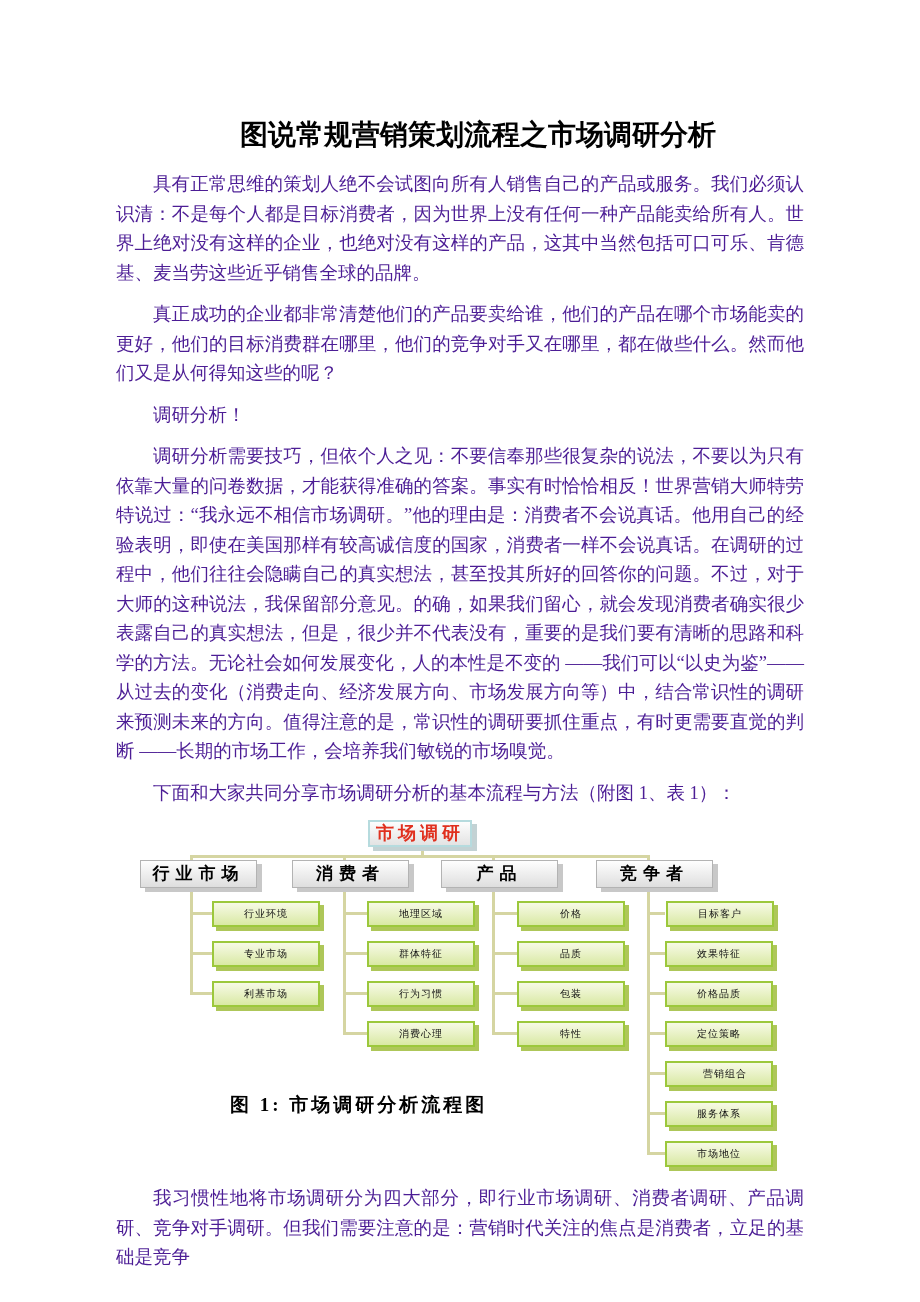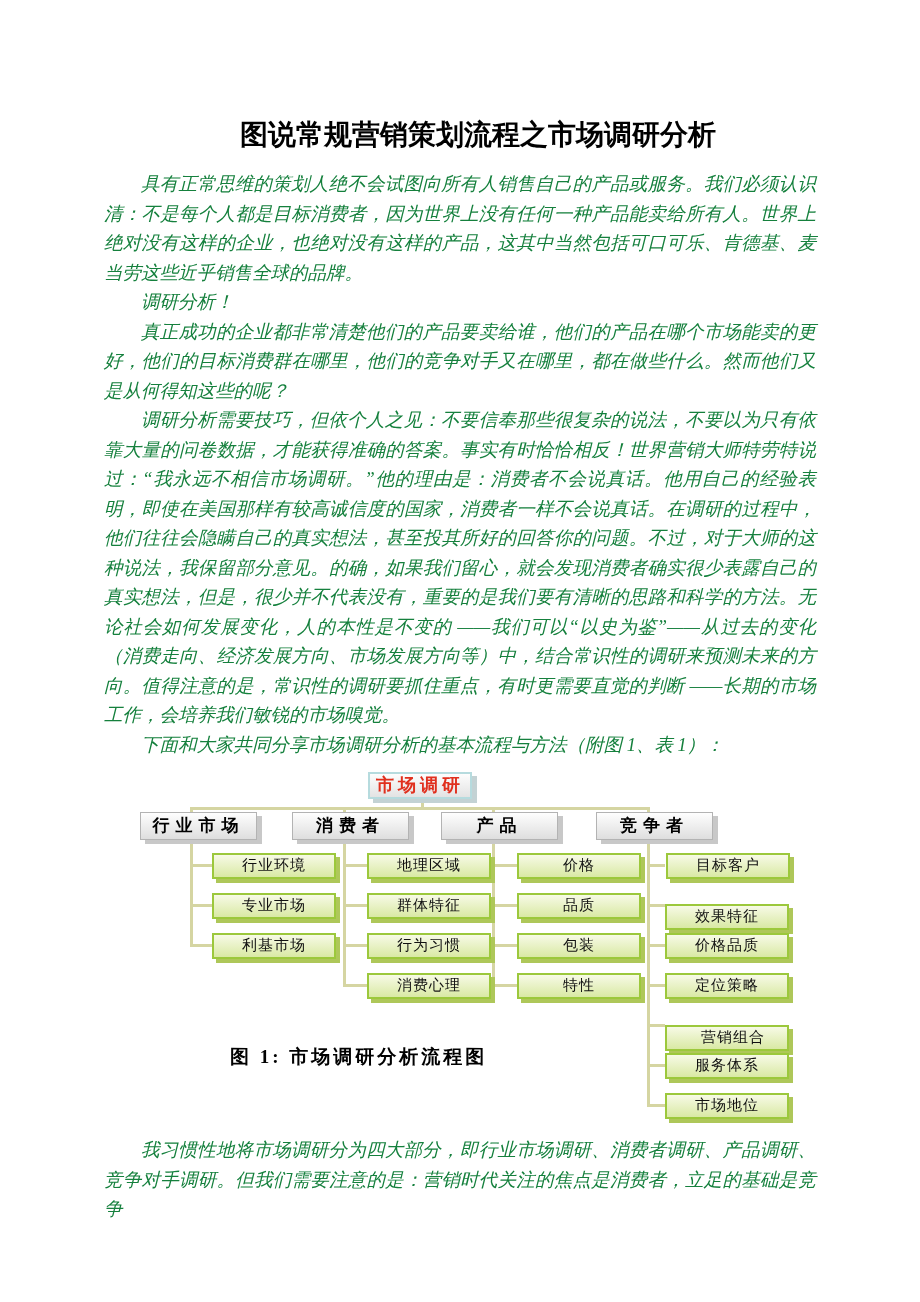--- a/index.html
+++ b/index.html
@@ -7,22 +7,22 @@
     position:relative; width:920px; height:1302px; background:#ffffff;
     font-family:"Liberation Serif","DejaVu Serif",serif; color:#1a1a1a;
     overflow:hidden;
   }
   .doc-title {
     margin:0; padding-top:114px; text-align:center;
     font-size:28px; line-height:42px; font-weight:bold; color:#000;padding-left:36px;
   }
   .content { margin:14px 104px 0 104px; }
   .content p {
-    margin:0; text-indent:2em; text-align:justify;
-    font-size:18.5px; line-height:29.5px; color:#15803d;font-style:italic;
+    margin:12px; text-indent:2em; text-align:justify;
+    font-size:18.5px; line-height:29.5px; color:#4c1d95;
   }
   
   .diagram { position:relative; margin-top:12px; height:350px; }
   .line { position:absolute; background:#d5d5a2; }
   .node {
     position:absolute; box-sizing:border-box; text-align:center;
     white-space:nowrap; overflow:hidden;
   }
   .node-root {
     left:368px; top:0; width:104px; height:27px;
@@ -30,42 +30,42 @@
     box-shadow:5px 4px 0 #c3d2d4;
     color:#e0301e; font-weight:bold; font-size:18px; line-height:23px; letter-spacing:4px;
   }
   .node-branch {
     top:40px; width:117px; height:28px;
     border:1px solid #b3b3b3; background:linear-gradient(#fefefe,#dedede);
     box-shadow:5px 4px 0 #c8c8c8;
     color:#000; font-weight:bold; font-size:17px; line-height:26px; letter-spacing:6px;
   }
   .node-leaf {
-    width:124px; height:26px;
+    width:108px; height:26px;
     border:2px solid #9cc83c; background:linear-gradient(#f7fae6,#d9e9a4);
     box-shadow:4px 4px 0 #aec759;
-    color:#111; font-size:15px; line-height:21px; letter-spacing:1px;
+    color:#111; font-size:10px; line-height:21px; letter-spacing:1px;
   }
   .caption {
     position:absolute; left:230px; top:272px;
     font-weight:bold; font-size:19px; letter-spacing:3px; color:#000;
   }
   .tail { margin-top:14px; }
 </style>
 </head>
 <body>
 
 <div class="page">
 
   <h1 class="doc-title">图说常规营销策划流程之市场调研分析</h1>
 
   <div class="content">
     <p>具有正常思维的策划人绝不会试图向所有人销售自己的产品或服务。我们必须认识清：不是每个人都是目标消费者，因为世界上没有任何一种产品能卖给所有人。世界上绝对没有这样的企业，也绝对没有这样的产品，这其中当然包括可口可乐、肯德基、麦当劳这些近乎销售全球的品牌。</p>
+    <p>真正成功的企业都非常清楚他们的产品要卖给谁，他们的产品在哪个市场能卖的更好，他们的目标消费群在哪里，他们的竞争对手又在哪里，都在做些什么。然而他们又是从何得知这些的呢？</p>
     <p>调研分析！</p>
-    <p>真正成功的企业都非常清楚他们的产品要卖给谁，他们的产品在哪个市场能卖的更好，他们的目标消费群在哪里，他们的竞争对手又在哪里，都在做些什么。然而他们又是从何得知这些的呢？</p>
     <p>调研分析需要技巧，但依个人之见：不要信奉那些很复杂的说法，不要以为只有依靠大量的问卷数据，才能获得准确的答案。事实有时恰恰相反！世界营销大师特劳特说过：“我永远不相信市场调研。”他的理由是：消费者不会说真话。他用自己的经验表明，即使在美国那样有较高诚信度的国家，消费者一样不会说真话。在调研的过程中，他们往往会隐瞒自己的真实想法，甚至投其所好的回答你的问题。不过，对于大师的这种说法，我保留部分意见。的确，如果我们留心，就会发现消费者确实很少表露自己的真实想法，但是，很少并不代表没有，重要的是我们要有清晰的思路和科学的方法。无论社会如何发展变化，人的本性是不变的 ——我们可以“以史为鉴”——从过去的变化（消费走向、经济发展方向、市场发展方向等）中，结合常识性的调研来预测未来的方向。值得注意的是，常识性的调研要抓住重点，有时更需要直觉的判断 ——长期的市场工作，会培养我们敏锐的市场嗅觉。</p>
     <p>下面和大家共同分享市场调研分析的基本流程与方法（附图  1、表 1）：</p>
   </div>
 
   <div class="diagram">
 
     <div class="line" style="left:421px; top:24px; width:3px; height:12px;"></div>
     <div class="line" style="left:190px; top:35px; width:460px; height:3px;"></div>
     <div class="line" style="left:190px; top:35px; width:3px; height:6px;"></div>
     <div class="line" style="left:343px; top:35px; width:3px; height:6px;"></div>
@@ -114,24 +114,24 @@
     <div class="node node-leaf" style="left:367px; top:121px;">群体特征</div>
     <div class="node node-leaf" style="left:367px; top:161px;">行为习惯</div>
     <div class="node node-leaf" style="left:367px; top:201px;">消费心理</div>
 
     <div class="node node-leaf" style="left:517px; top:81px;">价格</div>
     <div class="node node-leaf" style="left:517px; top:121px;">品质</div>
     <div class="node node-leaf" style="left:517px; top:161px;">包装</div>
     <div class="node node-leaf" style="left:517px; top:201px;">特性</div>
 
     <div class="node node-leaf" style="left:666px; top:81px;">目标客户</div>
-    <div class="node node-leaf" style="left:665px; top:121px;margin-top:11px;">效果特征</div>
+    <div class="node node-leaf" style="left:665px; top:121px;">效果特征</div>
     <div class="node node-leaf" style="left:665px; top:161px;">价格品质</div>
     <div class="node node-leaf" style="left:665px; top:201px;">定位策略</div>
-    <div class="node node-leaf" style="left:665px; top:253px;padding-left:12px;">营销组合</div>
+    <div class="node node-leaf" style="left:665px; top:241px;padding-left:12px;">营销组合</div>
     <div class="node node-leaf" style="left:665px; top:281px;">服务体系</div>
     <div class="node node-leaf" style="left:665px; top:321px;">市场地位</div>
 
     <div class="caption">图 1: 市场调研分析流程图</div>
   </div>
 
   <div class="content tail">
     <p>我习惯性地将市场调研分为四大部分，即行业市场调研、消费者调研、产品调研、竞争对手调研。但我们需要注意的是：营销时代关注的焦点是消费者，立足的基础是竞争</p>
   </div>
 

